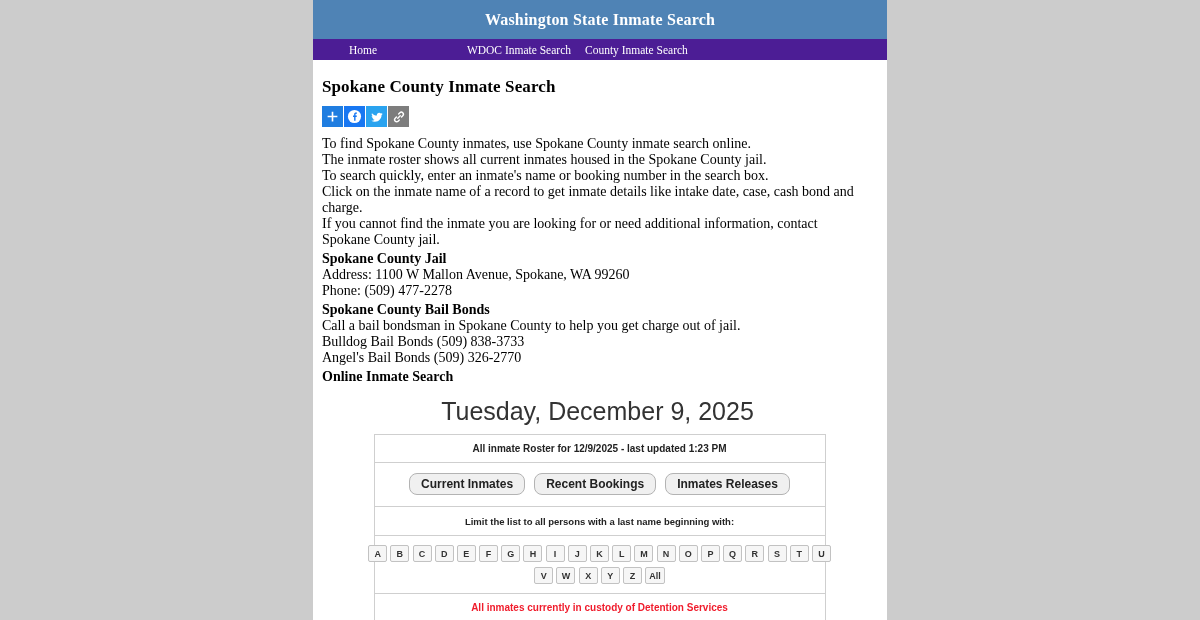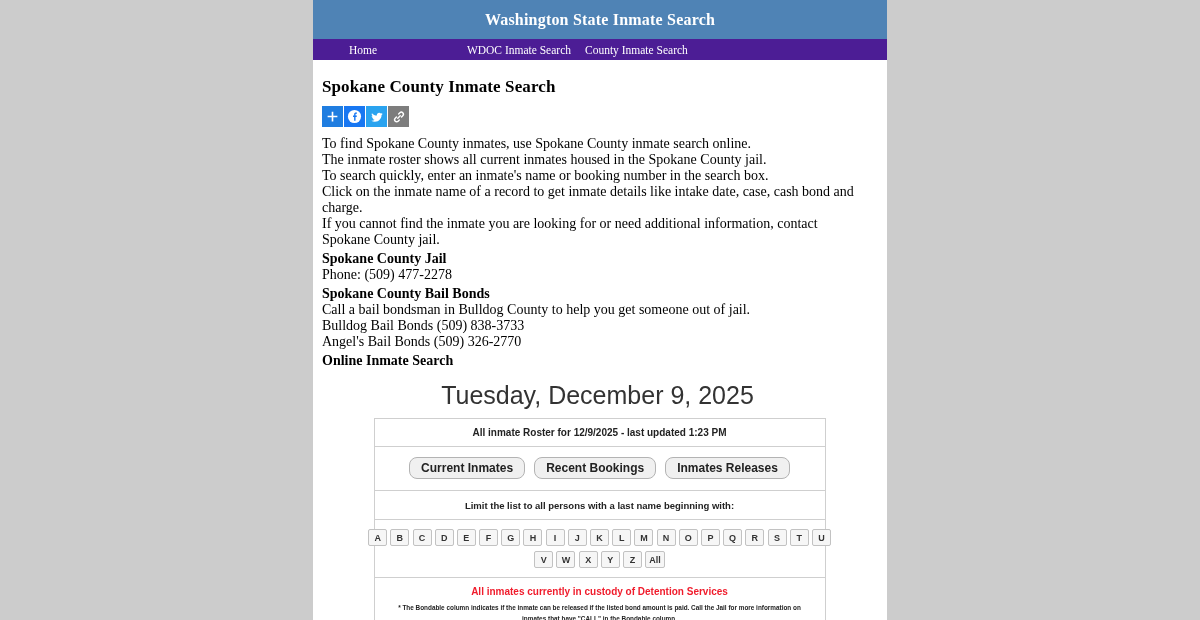--- a/index.html
+++ b/index.html
@@ -274,26 +274,27 @@
 
       <p class="body-line">To find Spokane County inmates, use Spokane County inmate search online.</p>
       <p class="body-line">The inmate roster shows all current inmates housed in the Spokane County jail.</p>
       <p class="body-line">To search quickly, enter an inmate's name or booking number in the search box.</p>
       <p class="body-line">Click on the inmate name of a record to get inmate details like intake date, case, cash bond and charge.</p>
       <p class="body-line">If you cannot find the inmate you are looking for or need additional information, contact Spokane County jail.</p>
 
       <div class="gap"></div>
 
       <p class="body-line bold">Spokane County Jail</p>
+      <p class="body-line">Address: 1100 W Mallon Avenue, Spokane, WA 99260</p>
       <p class="body-line">Phone: (509) 477-2278</p>
 
       <div class="gap"></div>
 
       <p class="body-line bold">Spokane County Bail Bonds</p>
-      <p class="body-line">Call a bail bondsman in Bulldog County to help you get someone out of jail.</p>
+      <p class="body-line">Call a bail bondsman in Spokane County to help you get charge out of jail.</p>
       <p class="body-line">Bulldog Bail Bonds (509) 838-3733</p>
       <p class="body-line">Angel's Bail Bonds (509) 326-2770</p>
 
       <div class="gap"></div>
 
       <p class="body-line bold">Online Inmate Search</p>
 
       <div class="date-heading">Tuesday, December 9, 2025</div>
 
       <div class="roster-wrap">

